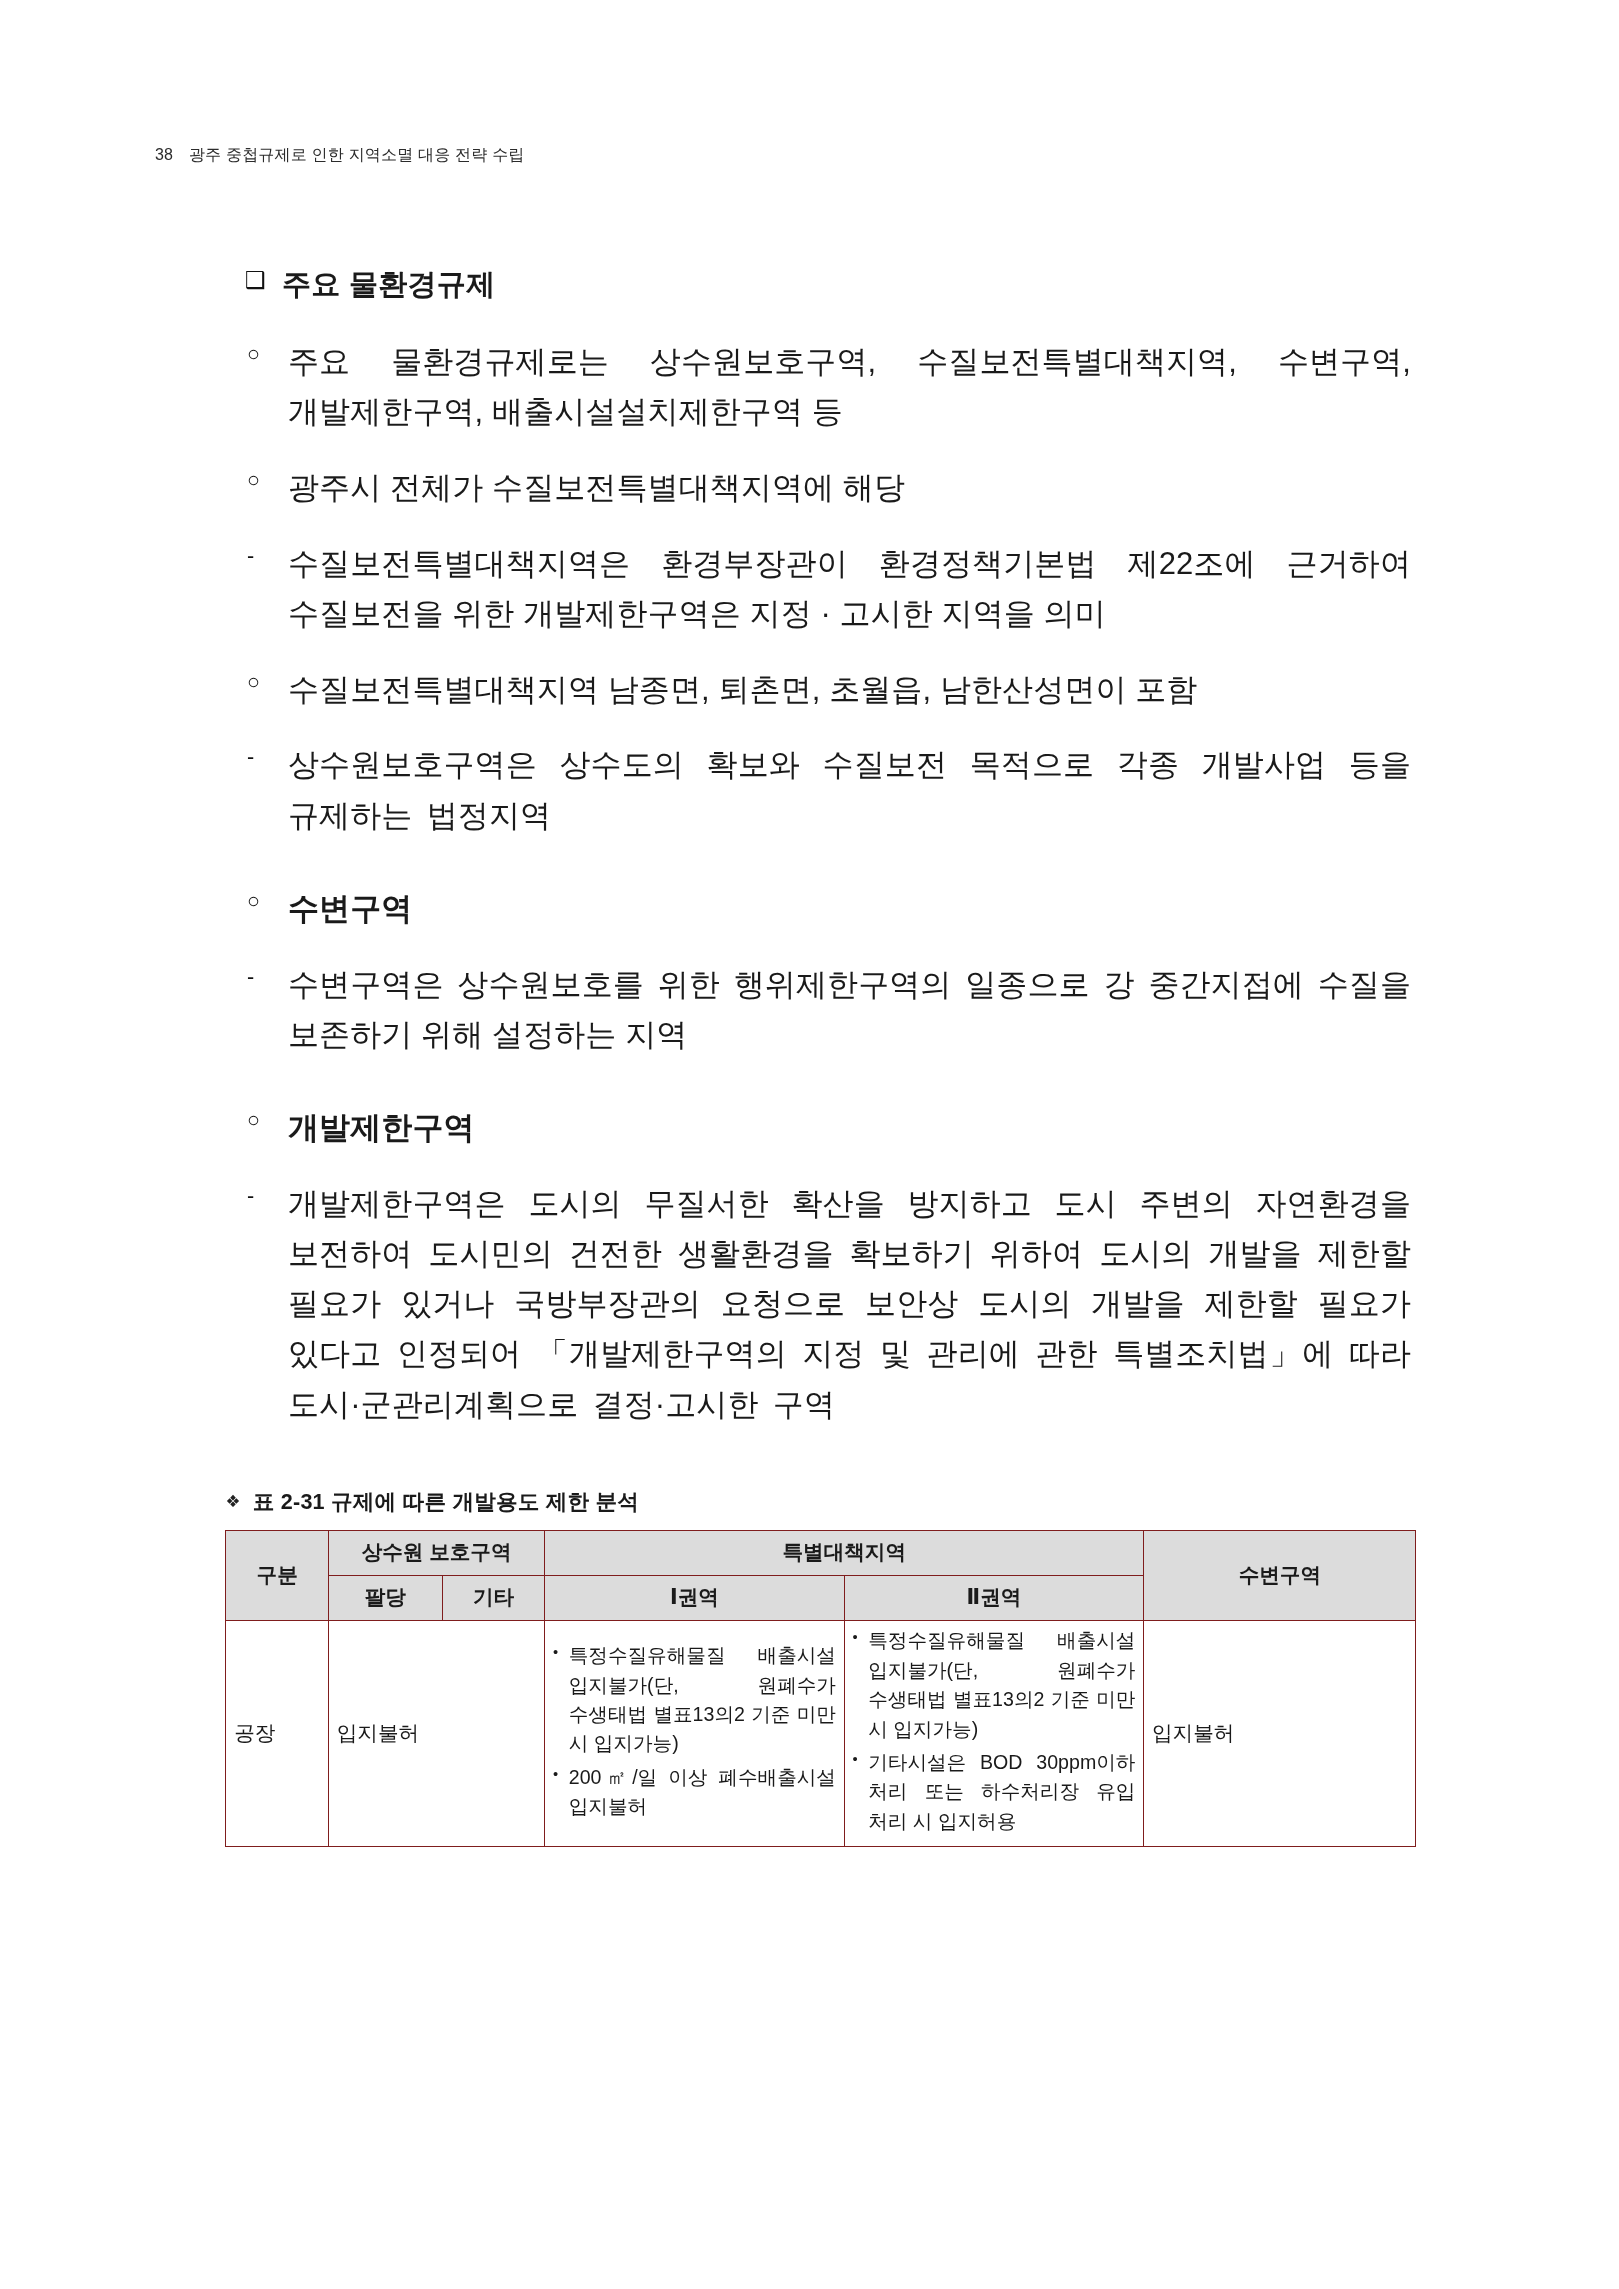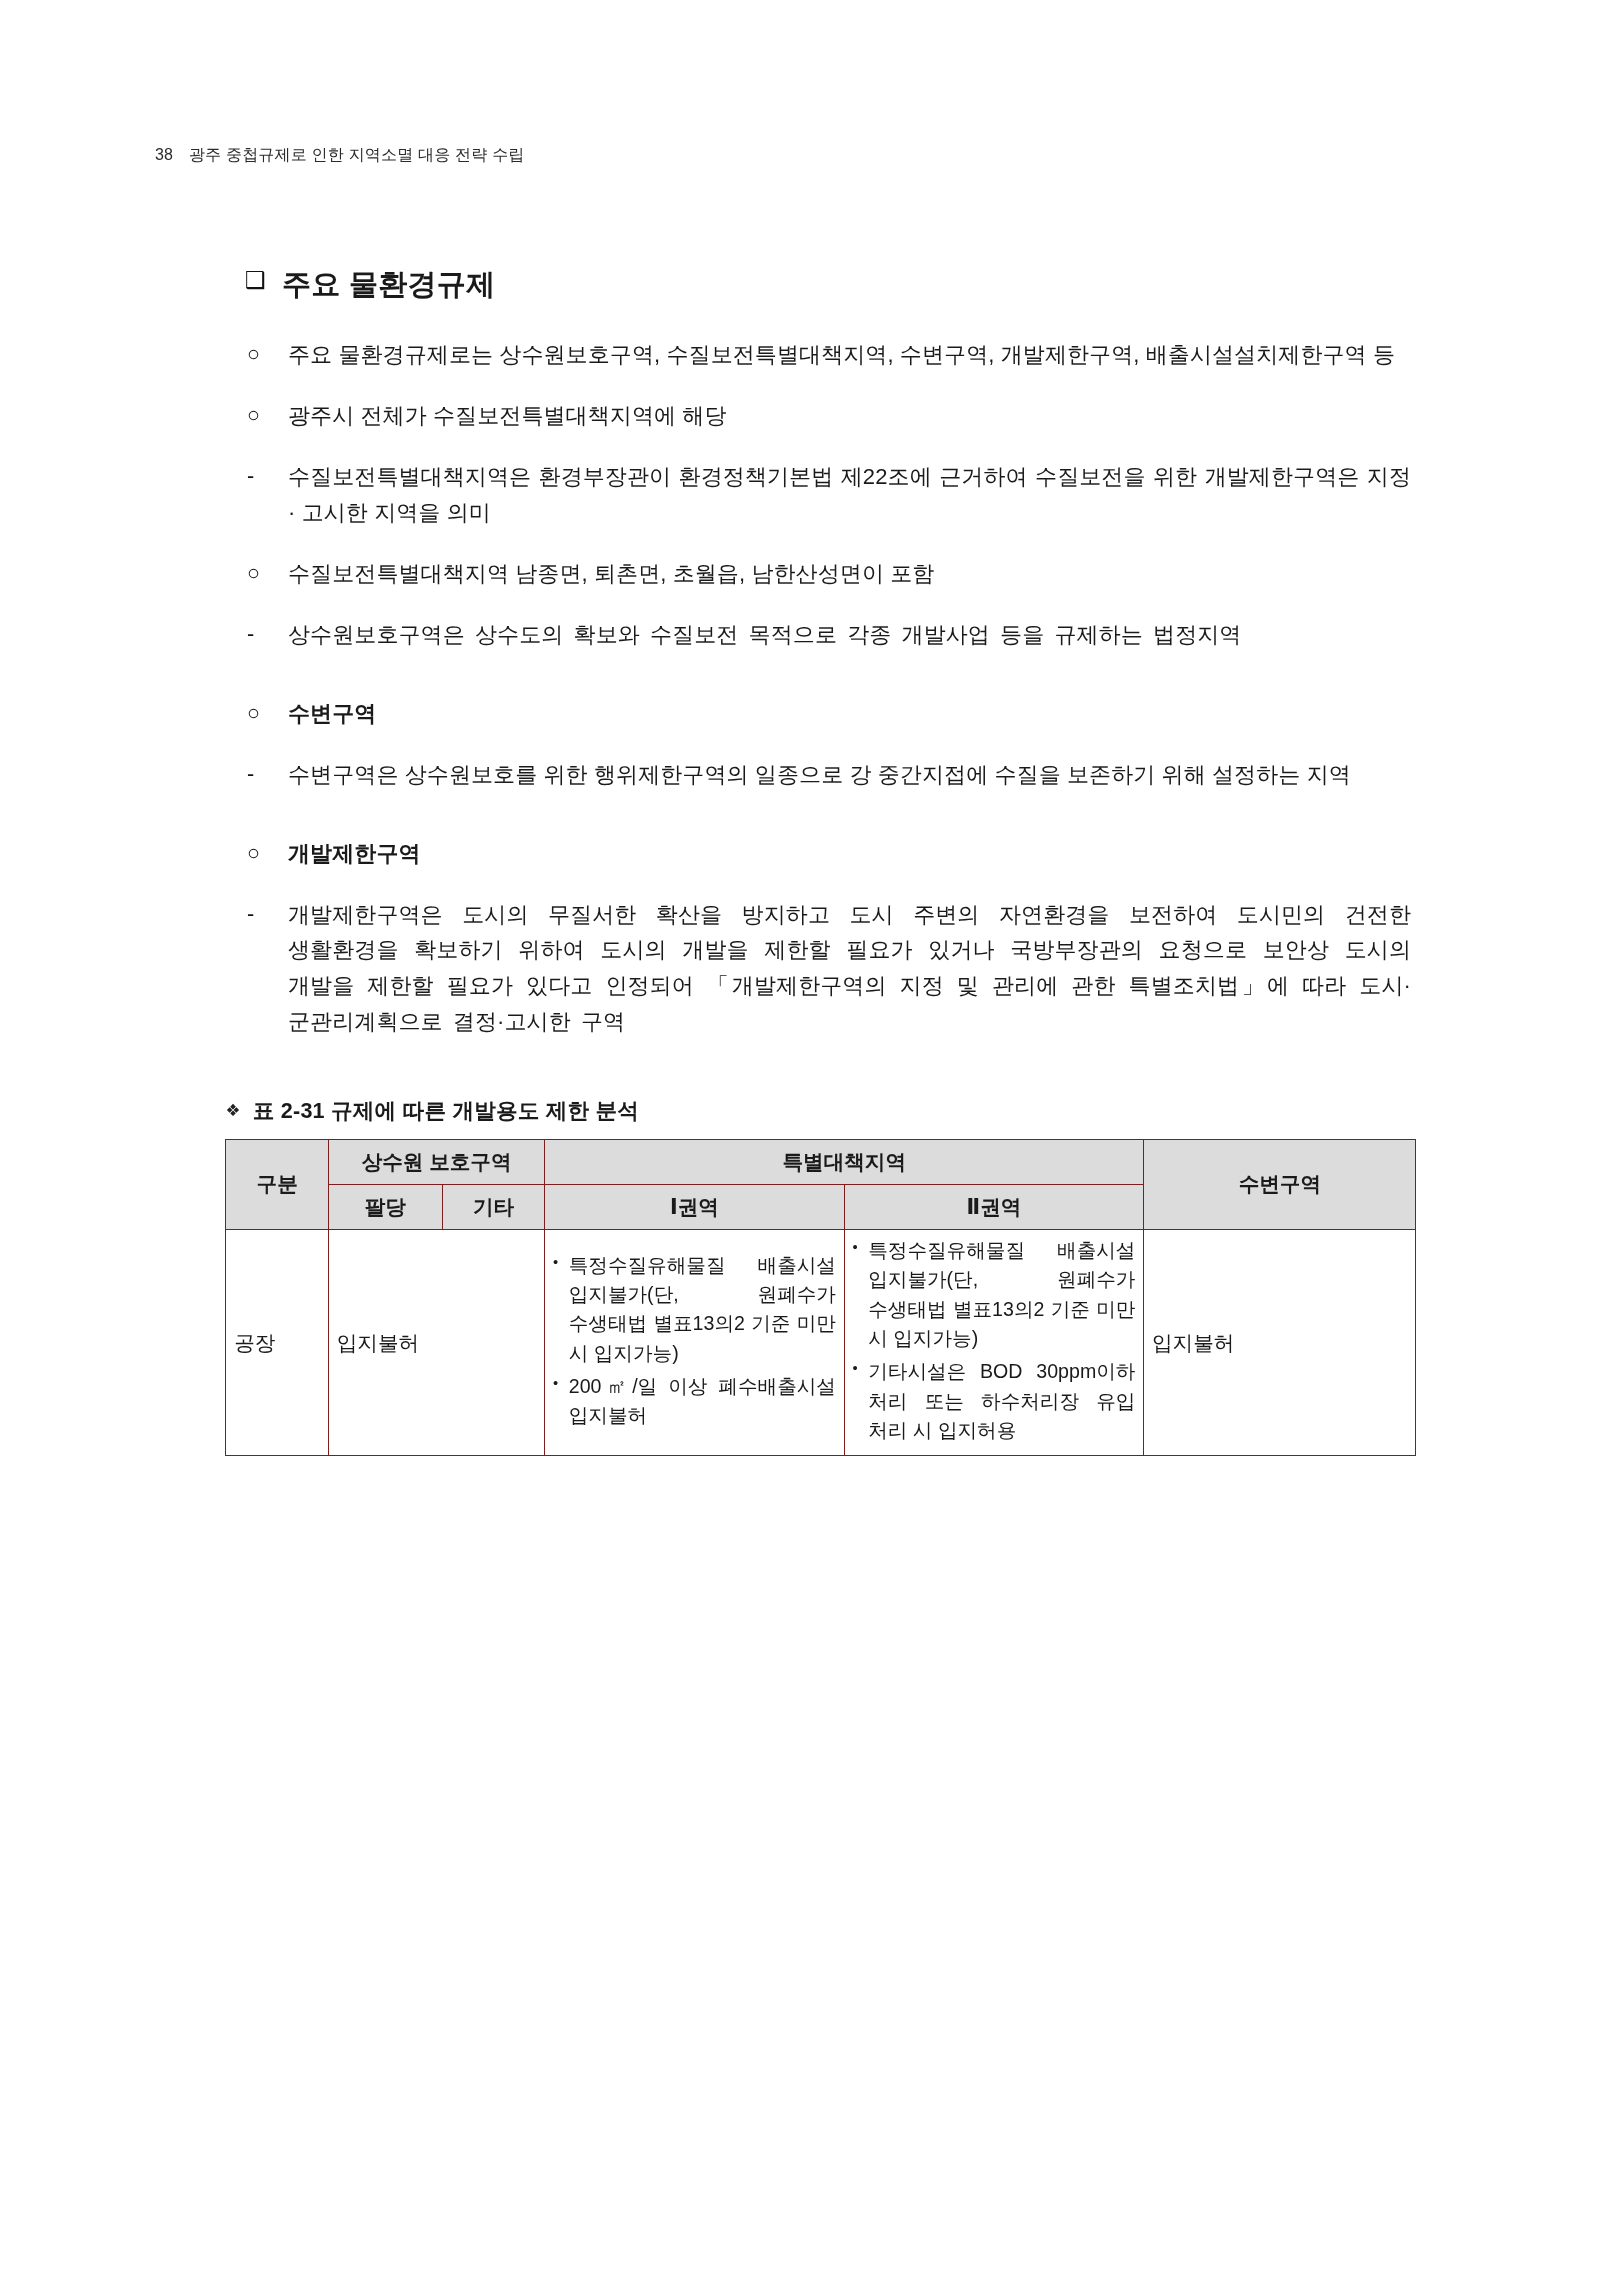--- a/index.html
+++ b/index.html
@@ -74,21 +74,21 @@
     width: 43px;
     font-size: 21.6px;
     line-height: 1.62;
     text-align: left;
     padding-left: 2px;
     box-sizing: border-box;
     color: #111;
   }
   .row .body {
     flex: 1 1 auto;
-    font-size: 22px;
+    font-size: 31px;
     line-height: 1.62;
     text-align: justify;
     text-justify: inter-word;
     letter-spacing: 0.1px;
     word-break: keep-all;
   }
   .row.bold .body { font-weight: bold; }
   .row.gap-top { margin-top: 43px; }
   .row.tight { margin-bottom: 21.6px; }
 

